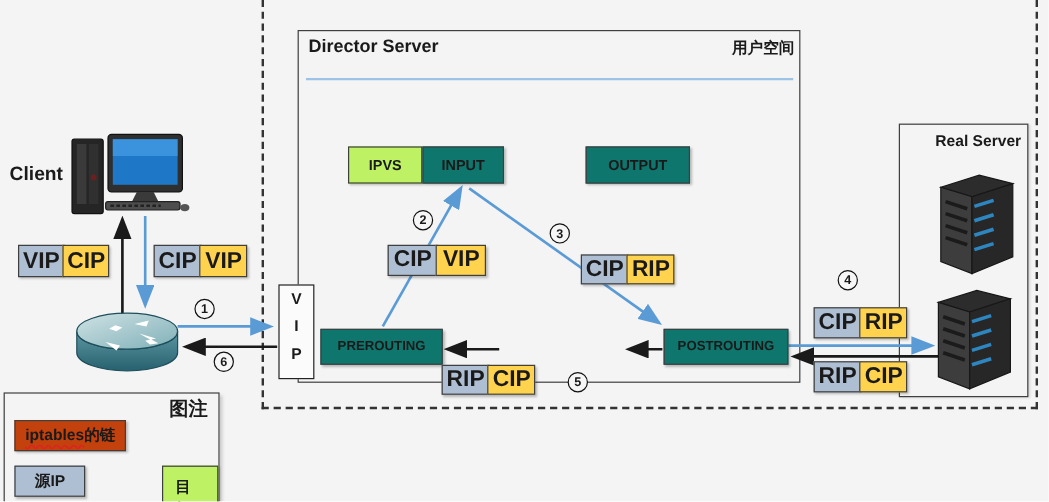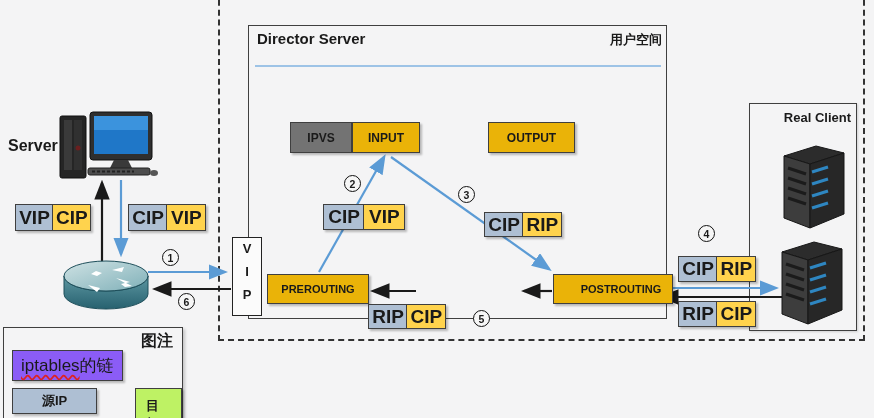--- a/index.html
+++ b/index.html
@@ -17,65 +17,65 @@
   .legend-box{left:3px;top:327px;width:178px;height:96px;border:1.7px solid #3f3f3f;z-index:2;box-shadow:2px 2px 3px rgba(0,0,0,.2);}
   
   .title-director{left:257px;top:30px;font-size:15px;font-weight:bold;z-index:2;}
   .space-label{left:578px;width:84px;text-align:right;font-size:13px;font-weight:bold;z-index:2;}
   .user-space{top:31px;}
   .kernel-space{top:83px;}
   .title-realserver{right:5px;top:6px;font-size:13px;font-weight:bold;}
   .client-label{left:8px;top:137px;font-size:16px;font-weight:bold;z-index:2;}
   .legend-title{right:9px;top:3px;font-size:16px;font-weight:bold;}
   
-  .chain{z-index:3;background:#eab308;border:1.6px solid #3f3f3f;font-weight:bold;
+  .chain{z-index:3;background:#0f766e;border:1.6px solid #3f3f3f;font-weight:bold;
     display:flex;align-items:center;justify-content:center;font-size:12px;
     box-shadow:1.5px 1.5px 2px rgba(0,0,0,.25);}
   .chain.sm{font-size:11px;}
-  .ipvs{background:#737373;}
+  .ipvs{background:#bef264;}
   .b-ipvs{left:290px;top:122px;width:60px;height:29px;}
   .b-input{left:352px;top:122px;width:66px;height:29px;}
   .b-output{left:488px;top:122px;width:85px;height:29px;}
   .b-prerouting{left:267px;top:274px;width:100px;height:28px;}
   .b-forward{left:417px;top:273px;width:101px;height:28px;}
-  .b-postrouting{left:553px;top:274px;width:102px;height:28px;padding-left:16px;}
+  .b-postrouting{left:553px;top:274px;width:102px;height:28px;}
   
   .pair{z-index:3;display:flex;box-shadow:1.5px 1.5px 2px rgba(0,0,0,.25);}
   .pair .cell{border:1.6px solid #3f3f3f;font-weight:bold;font-size:19px;
     display:flex;align-items:center;justify-content:center;box-sizing:border-box;}
   .cell.src{background:#AEBFD3;}
   .cell.dst{background:#FFD34D;margin-left:-1.6px;}
   
   .vip-vert{left:232px;top:237px;width:28px;height:77px;background:#fbfbfb;border:1.8px solid #222;
     z-index:3;font-weight:bold;font-size:13px;text-align:center;white-space:pre-line;line-height:1.75;}
   
   .step{z-index:4;width:15px;height:15px;border-radius:50%;border:1.6px solid #111;background:#f6f6f6;
     display:flex;align-items:center;justify-content:center;font-size:10.5px;font-weight:bold;}
   .s1{left:162px;top:249px;} .s2{left:344px;top:175px;} .s3{left:458px;top:186px;}
   .s4{left:698px;top:225px;} .s5{left:473px;top:310px;} .s6{left:178px;top:293px;}
   
-  .legend-chain{left:8px;top:22px;background:#8b5cf6;border:1.6px solid #3f3f3f;
-    font-weight:normal;font-size:17px;padding:3px 8px;box-shadow:1.5px 1.5px 2px rgba(0,0,0,.25);}
+  .legend-chain{left:8px;top:22px;background:#c2410c;border:1.6px solid #3f3f3f;
+    font-weight:bold;font-size:13px;padding:3px 8px;box-shadow:1.5px 1.5px 2px rgba(0,0,0,.25);}
   .legend-chain .en{text-decoration:underline wavy #d22;text-decoration-skip-ink:none;text-underline-offset:3px;}
   .legend-src{left:8px;top:60px;background:#AEBFD3;border:1.6px solid #3f3f3f;
-    font-weight:bold;font-size:13px;padding:3px 29px;box-shadow:1.5px 1.5px 2px rgba(0,0,0,.25);}
+    font-weight:bold;font-size:13px;padding:3px 16px;box-shadow:1.5px 1.5px 2px rgba(0,0,0,.25);}
   .legend-dst{left:88px;top:60px;background:#bef264;border:1.6px solid #3f3f3f;
     font-weight:bold;font-size:13px;padding:8px 10px;box-shadow:1.5px 1.5px 2px rgba(0,0,0,.25);margin-left:43px;}
   svg.overlay{left:0;top:0;z-index:2;}
   svg.icon{z-index:2;}
 </style>
 </head>
 <body>
 
 <div class="stage">
 
   <div class="abs outer-dashed"></div>
   <div class="abs inner-box"></div>
   <div class="abs realserver-box">
-    <div class="abs title-realserver">Real Client</div>
+    <div class="abs title-realserver">Real Server</div>
   </div>
 
   <div class="abs title-director">Director Server</div>
   <div class="abs space-label user-space">用户空间</div>
 
   <svg class="abs overlay" width="874" height="418" viewBox="0 0 874 418">
     <defs>
       <marker id="arrow-blue" markerWidth="9" markerHeight="7" refX="7.5" refY="3.5" orient="auto">
         <path d="M0,0 L9,3.5 L0,7 z" fill="#5B9BD5"></path>
       </marker>
@@ -149,21 +149,21 @@
     <line x1="12" y1="24" x2="30" y2="30" stroke="#1b1b1b" stroke-width="3"></line>
     <line x1="12" y1="34" x2="30" y2="40" stroke="#1b1b1b" stroke-width="3"></line>
     <line x1="12" y1="44" x2="30" y2="50" stroke="#1b1b1b" stroke-width="3"></line>
     <line x1="12" y1="54" x2="30" y2="60" stroke="#1b1b1b" stroke-width="3"></line>
     <line x1="36" y1="28" x2="52" y2="23" stroke="#2e86c1" stroke-width="3"></line>
     <line x1="36" y1="40" x2="52" y2="35" stroke="#2e86c1" stroke-width="3"></line>
     <line x1="36" y1="52" x2="52" y2="47" stroke="#2e86c1" stroke-width="3"></line>
     <line x1="36" y1="64" x2="52" y2="59" stroke="#2e86c1" stroke-width="3"></line>
   </svg>
 
-  <div class="abs client-label">Server</div>
+  <div class="abs client-label">Client</div>
 
   <div class="abs chain ipvs b-ipvs">IPVS</div>
   <div class="abs chain b-input">INPUT</div>
   <div class="abs chain b-output">OUTPUT</div>
   <div class="abs chain sm b-prerouting">PREROUTING</div>
   <div class="abs chain sm b-postrouting">POSTROUTING</div>
 
   <div class="abs vip-vert">V
 I
 P</div>

